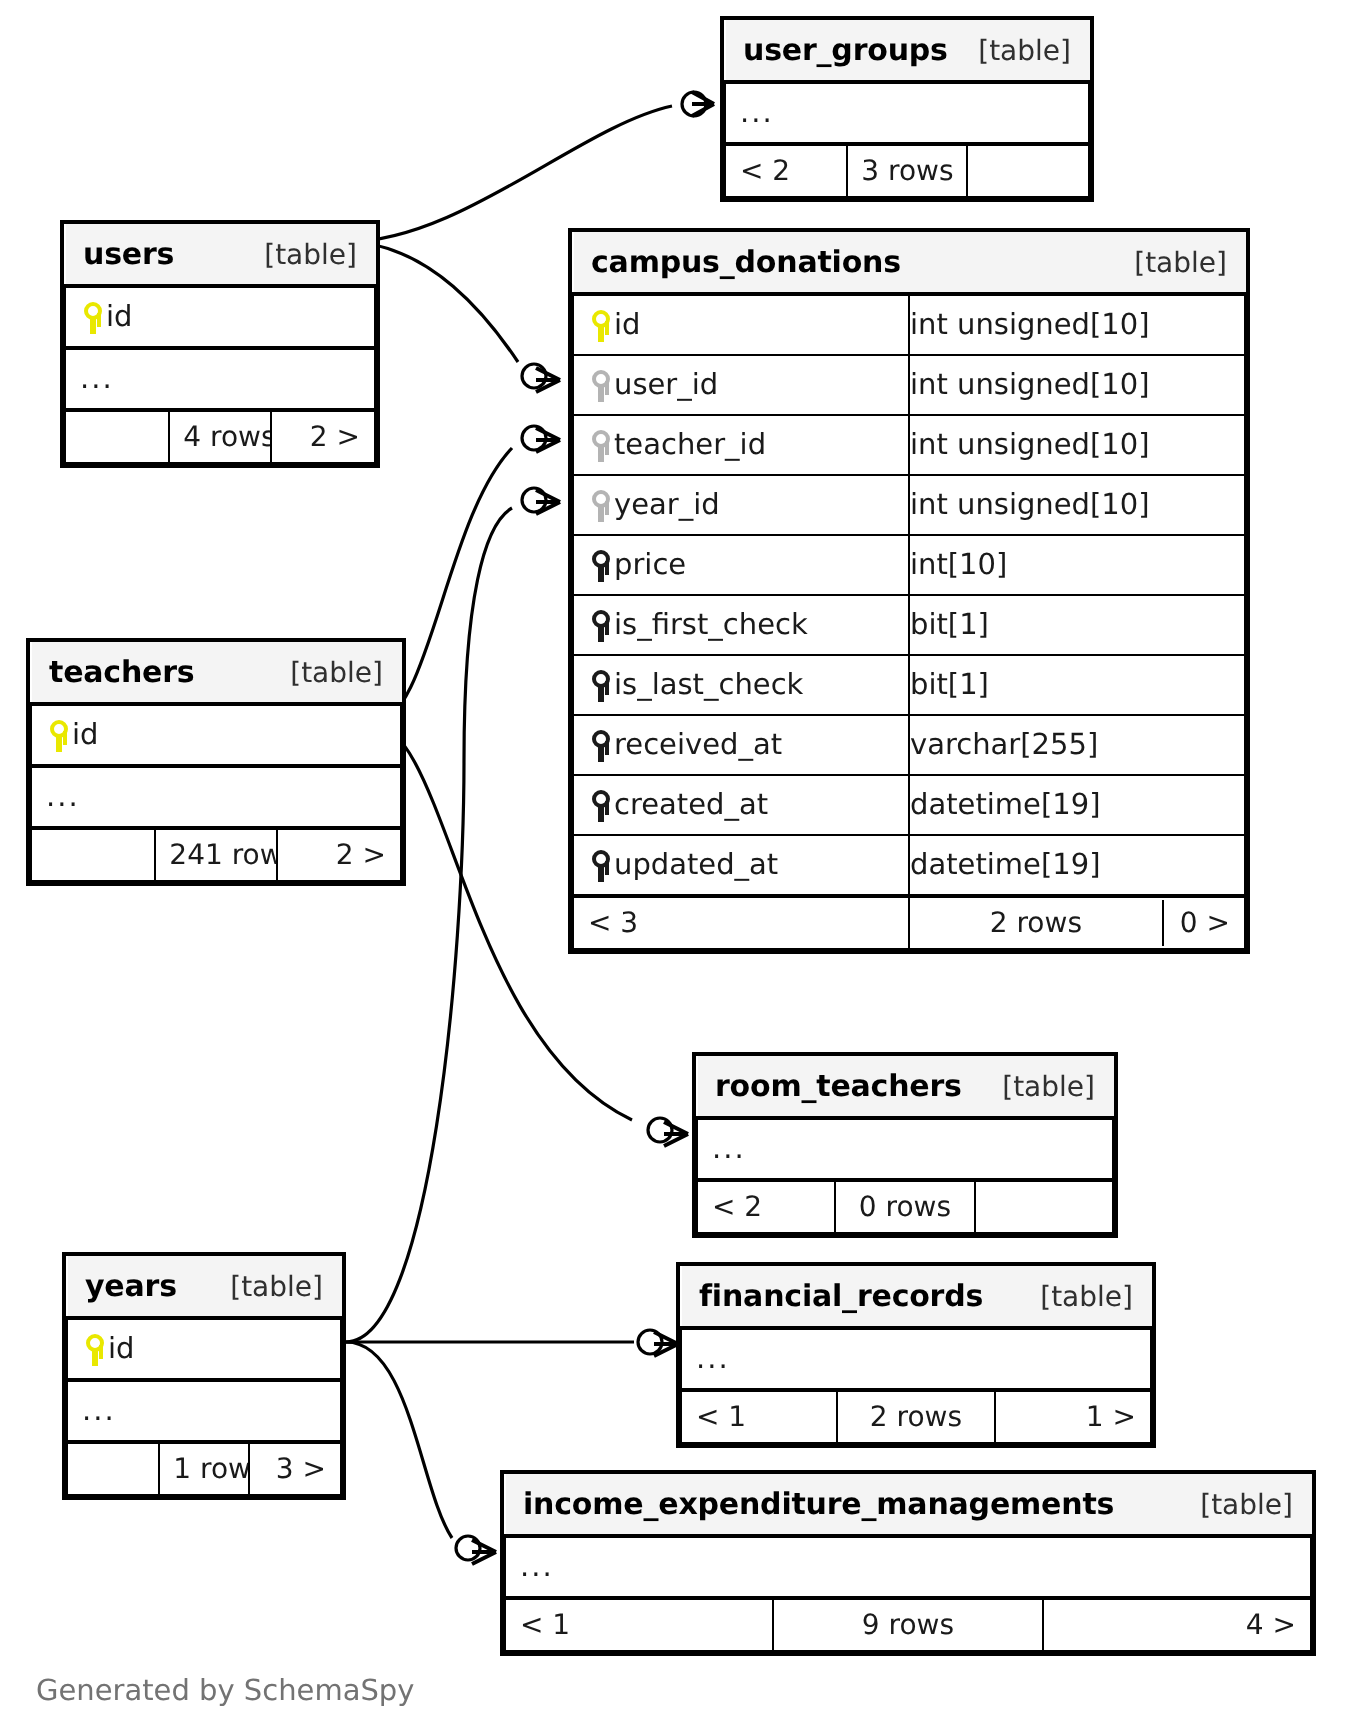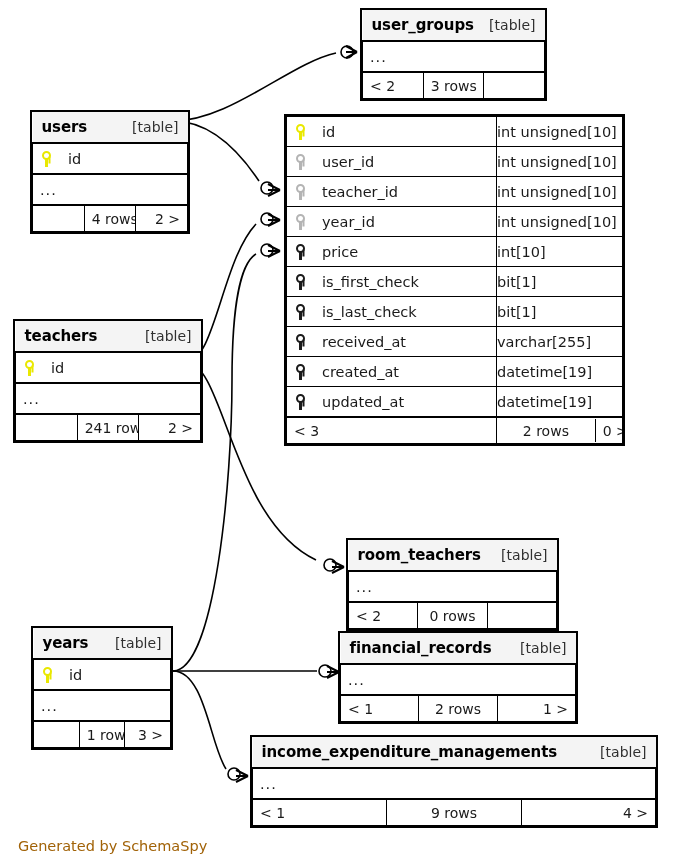--- a/index.html
+++ b/index.html
@@ -56,42 +56,42 @@
   
   .hdr td {
     background: #f4f4f4;
     border: none;
     border-bottom: 2px solid #000000;
     height: 30px;
     padding: 0 9px;
   }
   .hdr-inner {
     display: flex;
-    align-items: center;
+    align-items: flex-end;
     justify-content: space-between;
     gap: 14px;
   }
   .tbl-name {
     font-weight: bold;
     font-size: 15px;
     color: #000000;
     letter-spacing: -0.1px;
   }
   .tbl-tag {
     font-size: 14px;
     color: #303030;
     font-weight: normal;
   }
 
   
   .col-name {
     padding: 0 6px 0 8px;
     display: flex;
     align-items: center;
-    gap: 16px;
+    gap: 1px;
   }
   .col-label { font-size: 14.5px; color: #1a1a1a; }
   .col-type  { padding: 0 6px 0 7px; font-size: 14.5px; color: #1a1a1a; }
 
   
   .key {
     display: inline-block;
     width: 11px;
     height: 16px;
     position: relative;
@@ -136,21 +136,21 @@
   }
   .foot .f-left   { text-align: left; }
   .foot .f-mid    { text-align: center; }
   .foot .f-right  { text-align: right; }
 
   .caption {
     position: absolute;
     left: 18px;
     top: 838px;
     font-size: 14.5px;
-    color: #a16207;
+    color: #737373;
     z-index: 3;
   }
 </style>
 </head>
 <body>
 
 <svg id="edge-layer" viewBox="0 0 673 868" width="673" height="868">
   <defs>
     <g id="crow">
       <path d="M0,0 L-11,-6 M0,0 L-11,0 M0,0 L-11,6" stroke="#000" stroke-width="2" fill="none"></path>
@@ -250,20 +250,28 @@
       <td class="f-mid" style="width:48%">4 rows</td>
       <td class="f-right" style="width:30%">2 &gt;</td>
     </tr>
   </tbody>
     </table>
 </div>
 
 <div class="node" style="left:284px; top:114px; width:341px;">
   <table class="tbl">
     <tbody>
+        <tr class="hdr">
+      <td colspan="2">
+        <div class="hdr-inner">
+          <span class="tbl-name">campus_donations</span>
+          <span class="tbl-tag">[table]</span>
+        </div>
+      </td>
+    </tr>
 
     <tr>
       <td style="width:209px">
             <div class="col-name">
         <span class="key pk"></span>
         <span class="col-label">id</span>
       </div>
           </td>
       <td class="col-type">int unsigned[10]</td>
     </tr>
@@ -390,21 +398,21 @@
     </tr>
     <tr class="foot">
       <td class="f-left" style="width:19%"></td>
       <td class="f-mid" style="width:52%">241 rows</td>
       <td class="f-right" style="width:29%">2 &gt;</td>
     </tr>
   </tbody>
     </table>
 </div>
 
-<div class="node" style="left:346px; top:526px; width:213px;margin-top:12px;">
+<div class="node" style="left:346px; top:526px; width:213px;">
   <table class="tbl">
     <tbody>
         <tr class="hdr">
       <td colspan="3">
         <div class="hdr-inner">
           <span class="tbl-name">room_teachers</span>
           <span class="tbl-tag">[table]</span>
         </div>
       </td>
     </tr>

